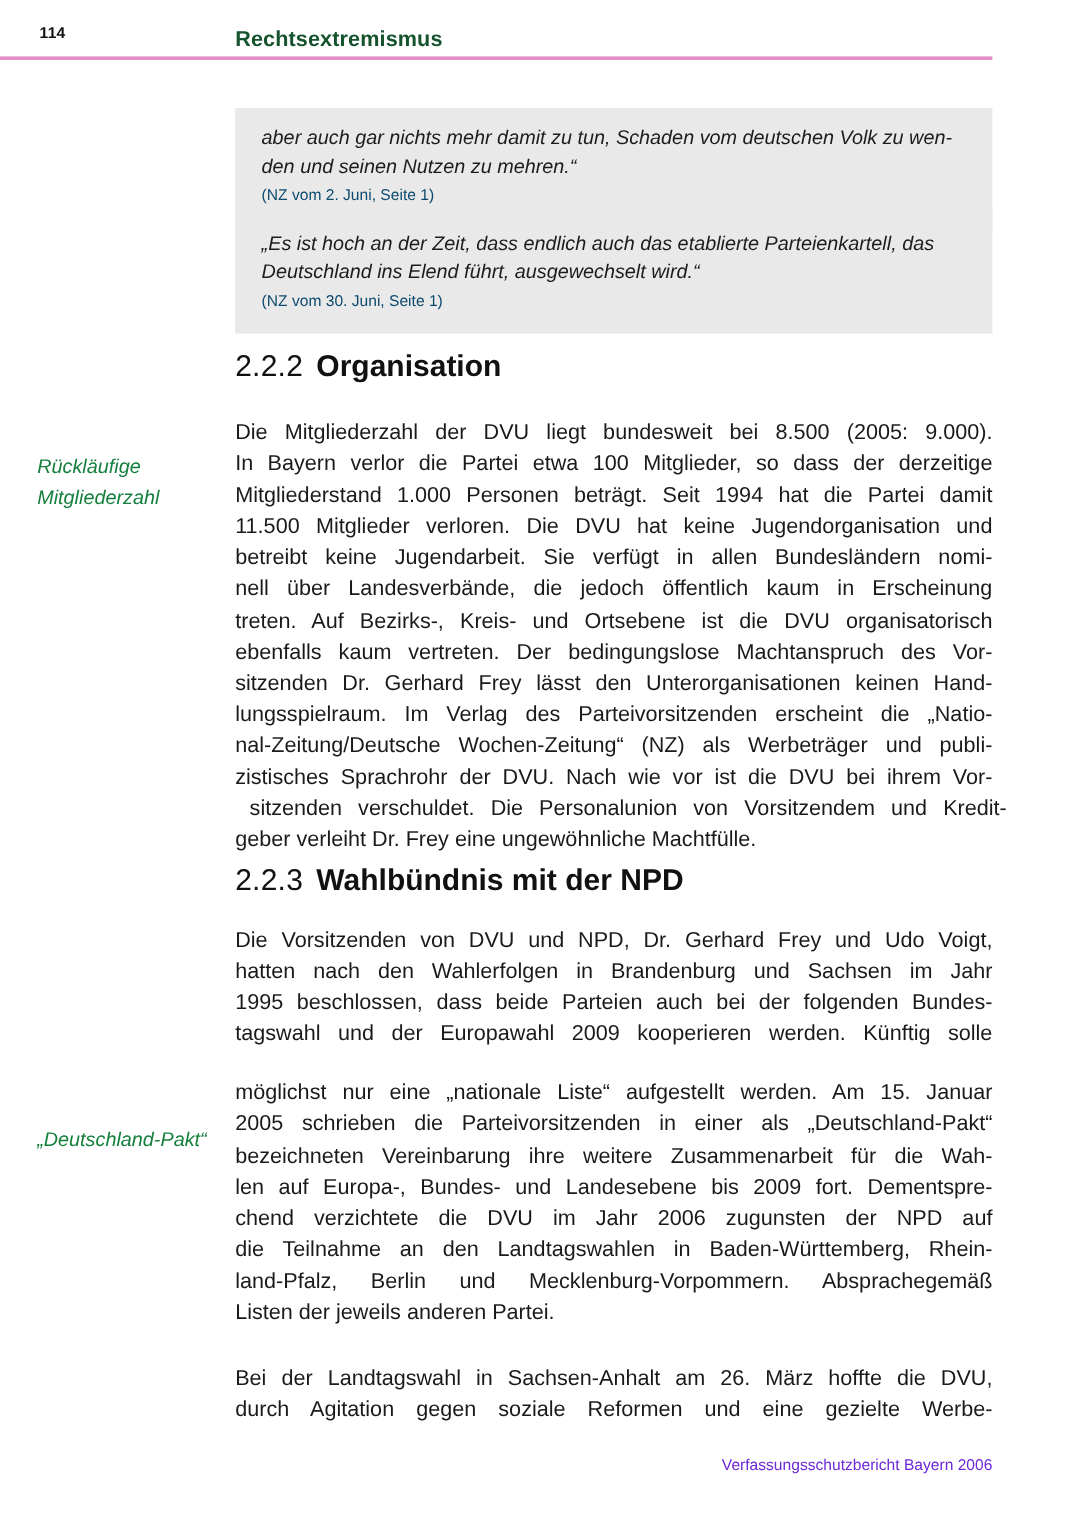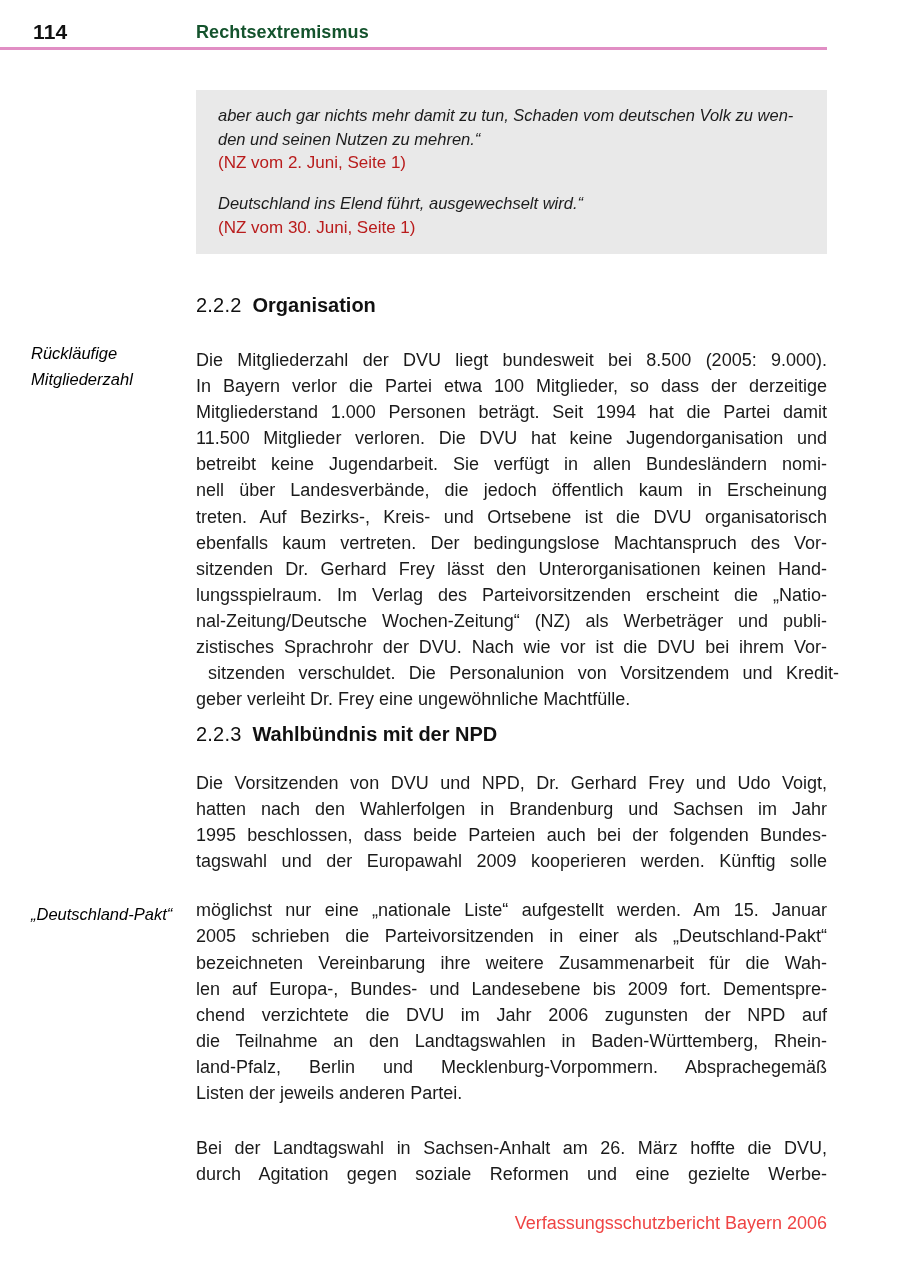--- a/index.html
+++ b/index.html
@@ -26,21 +26,21 @@
     position: absolute;
     left: 0;
     top: 20px;
     width: 900px;
     height: 40px;
   }
   .page-number {
     position: absolute;
     left: 33px;
     top: 0px;
-    font-size: 21px;
+    font-size: 13px;
     font-weight: bold;
     letter-spacing: 0.2px;
     color: #111;
   }
   .header-title {
     position: absolute;
     left: 196px;
     top: 2px;
     font-size: 18px;
     font-weight: bold;
@@ -69,33 +69,33 @@
   #quote-2 { top: 178px; }
 
   .quote-text {
     font-size: 16.5px;
     line-height: 23.5px;
     font-style: italic;
     color: #1c1c1c;
     margin: 0;
   }
   .quote-source {
-    font-size: 17px;
+    font-size: 13px;
     line-height: 23.5px;
     font-style: normal;
-    color: #b91c1c;
+    color: #0c4a6e;
     margin: 0;
   }
 
   
   .section-heading {
     position: absolute;
     left: 196px;
     width: 631px;
-    font-size: 20px;
+    font-size: 25px;
     line-height: 25px;
     color: #111;
   }
   .section-heading .num {
     font-weight: normal;
     letter-spacing: 0.2px;
   }
   .section-heading .title {
     font-weight: bold;
     margin-left: 11px;
@@ -133,55 +133,57 @@
   }
 
   
   .margin-note {
     position: absolute;
     left: 31px;
     width: 160px;
     font-size: 16.5px;
     line-height: 26px;
     font-style: italic;
-    color: #000000;
+    color: #15803d;
     text-align: left;
+    margin-top: 36px;
   }
   #note-1 { top: 340px; }
   #note-2 { top: 901px; }
 
   
   .footer {
     position: absolute;
     left: 0;
     top: 1213px;
     width: 827px;
     text-align: right;
-    font-size: 18px;
-    color: #ef4444;
+    font-size: 13px;
+    color: #6d28d9;
   }
 </style>
 </head>
 <body>
 
 <div class="page">
 
   <div class="header">
     <div class="page-number">114</div>
     <div class="header-title">Rechtsextremismus</div>
     <div class="header-rule"></div>
   </div>
 
   <div class="quote-box" id="quote-1">
     <p class="quote-text">aber auch gar nichts mehr damit zu tun, Schaden vom deutschen Volk zu wen-</p>
     <p class="quote-text">den und seinen Nutzen zu mehren.“</p>
     <p class="quote-source">(NZ vom 2. Juni, Seite 1)</p>
   </div>
 
   <div class="quote-box" id="quote-2">
+    <p class="quote-text">„Es ist hoch an der Zeit, dass endlich auch das etablierte Parteienkartell, das</p>
     <p class="quote-text">Deutschland ins Elend führt, ausgewechselt wird.“</p>
     <p class="quote-source">(NZ vom 30. Juni, Seite 1)</p>
   </div>
 
   <div class="section-heading" id="heading-222">
     <span class="num">2.2.2</span><span class="title">Organisation</span>
   </div>
 
   <div class="margin-note" id="note-1">
     <div>Rückläufige</div>

